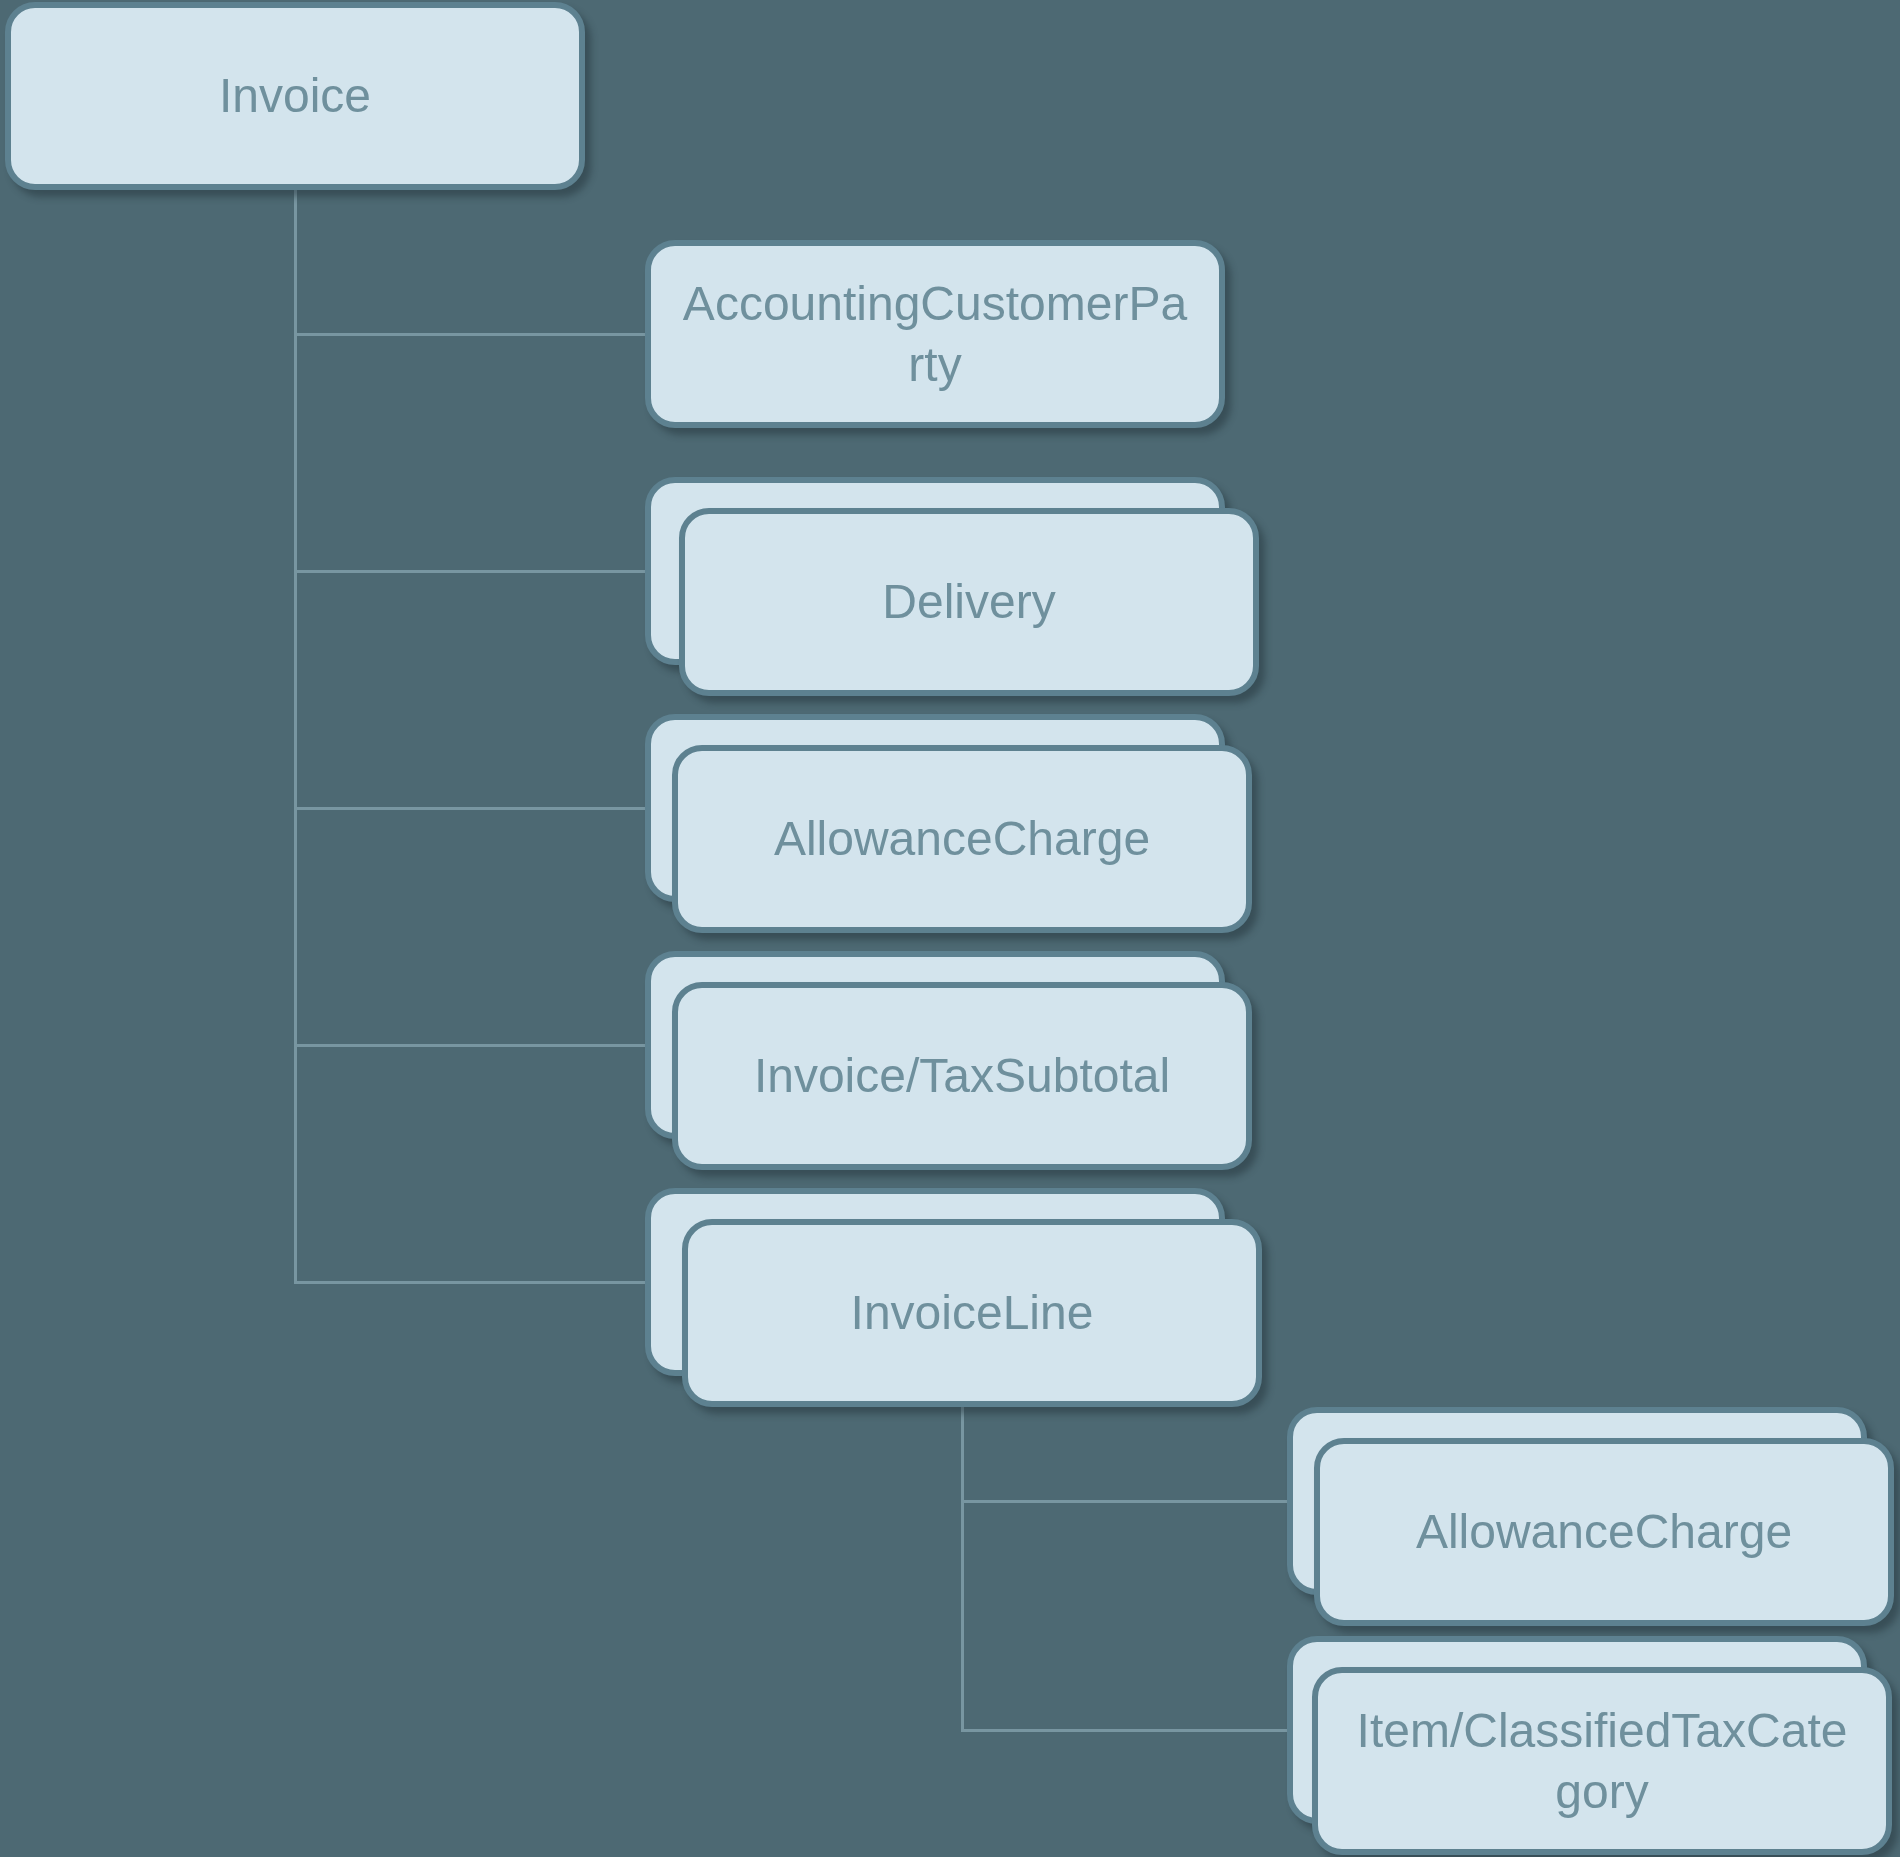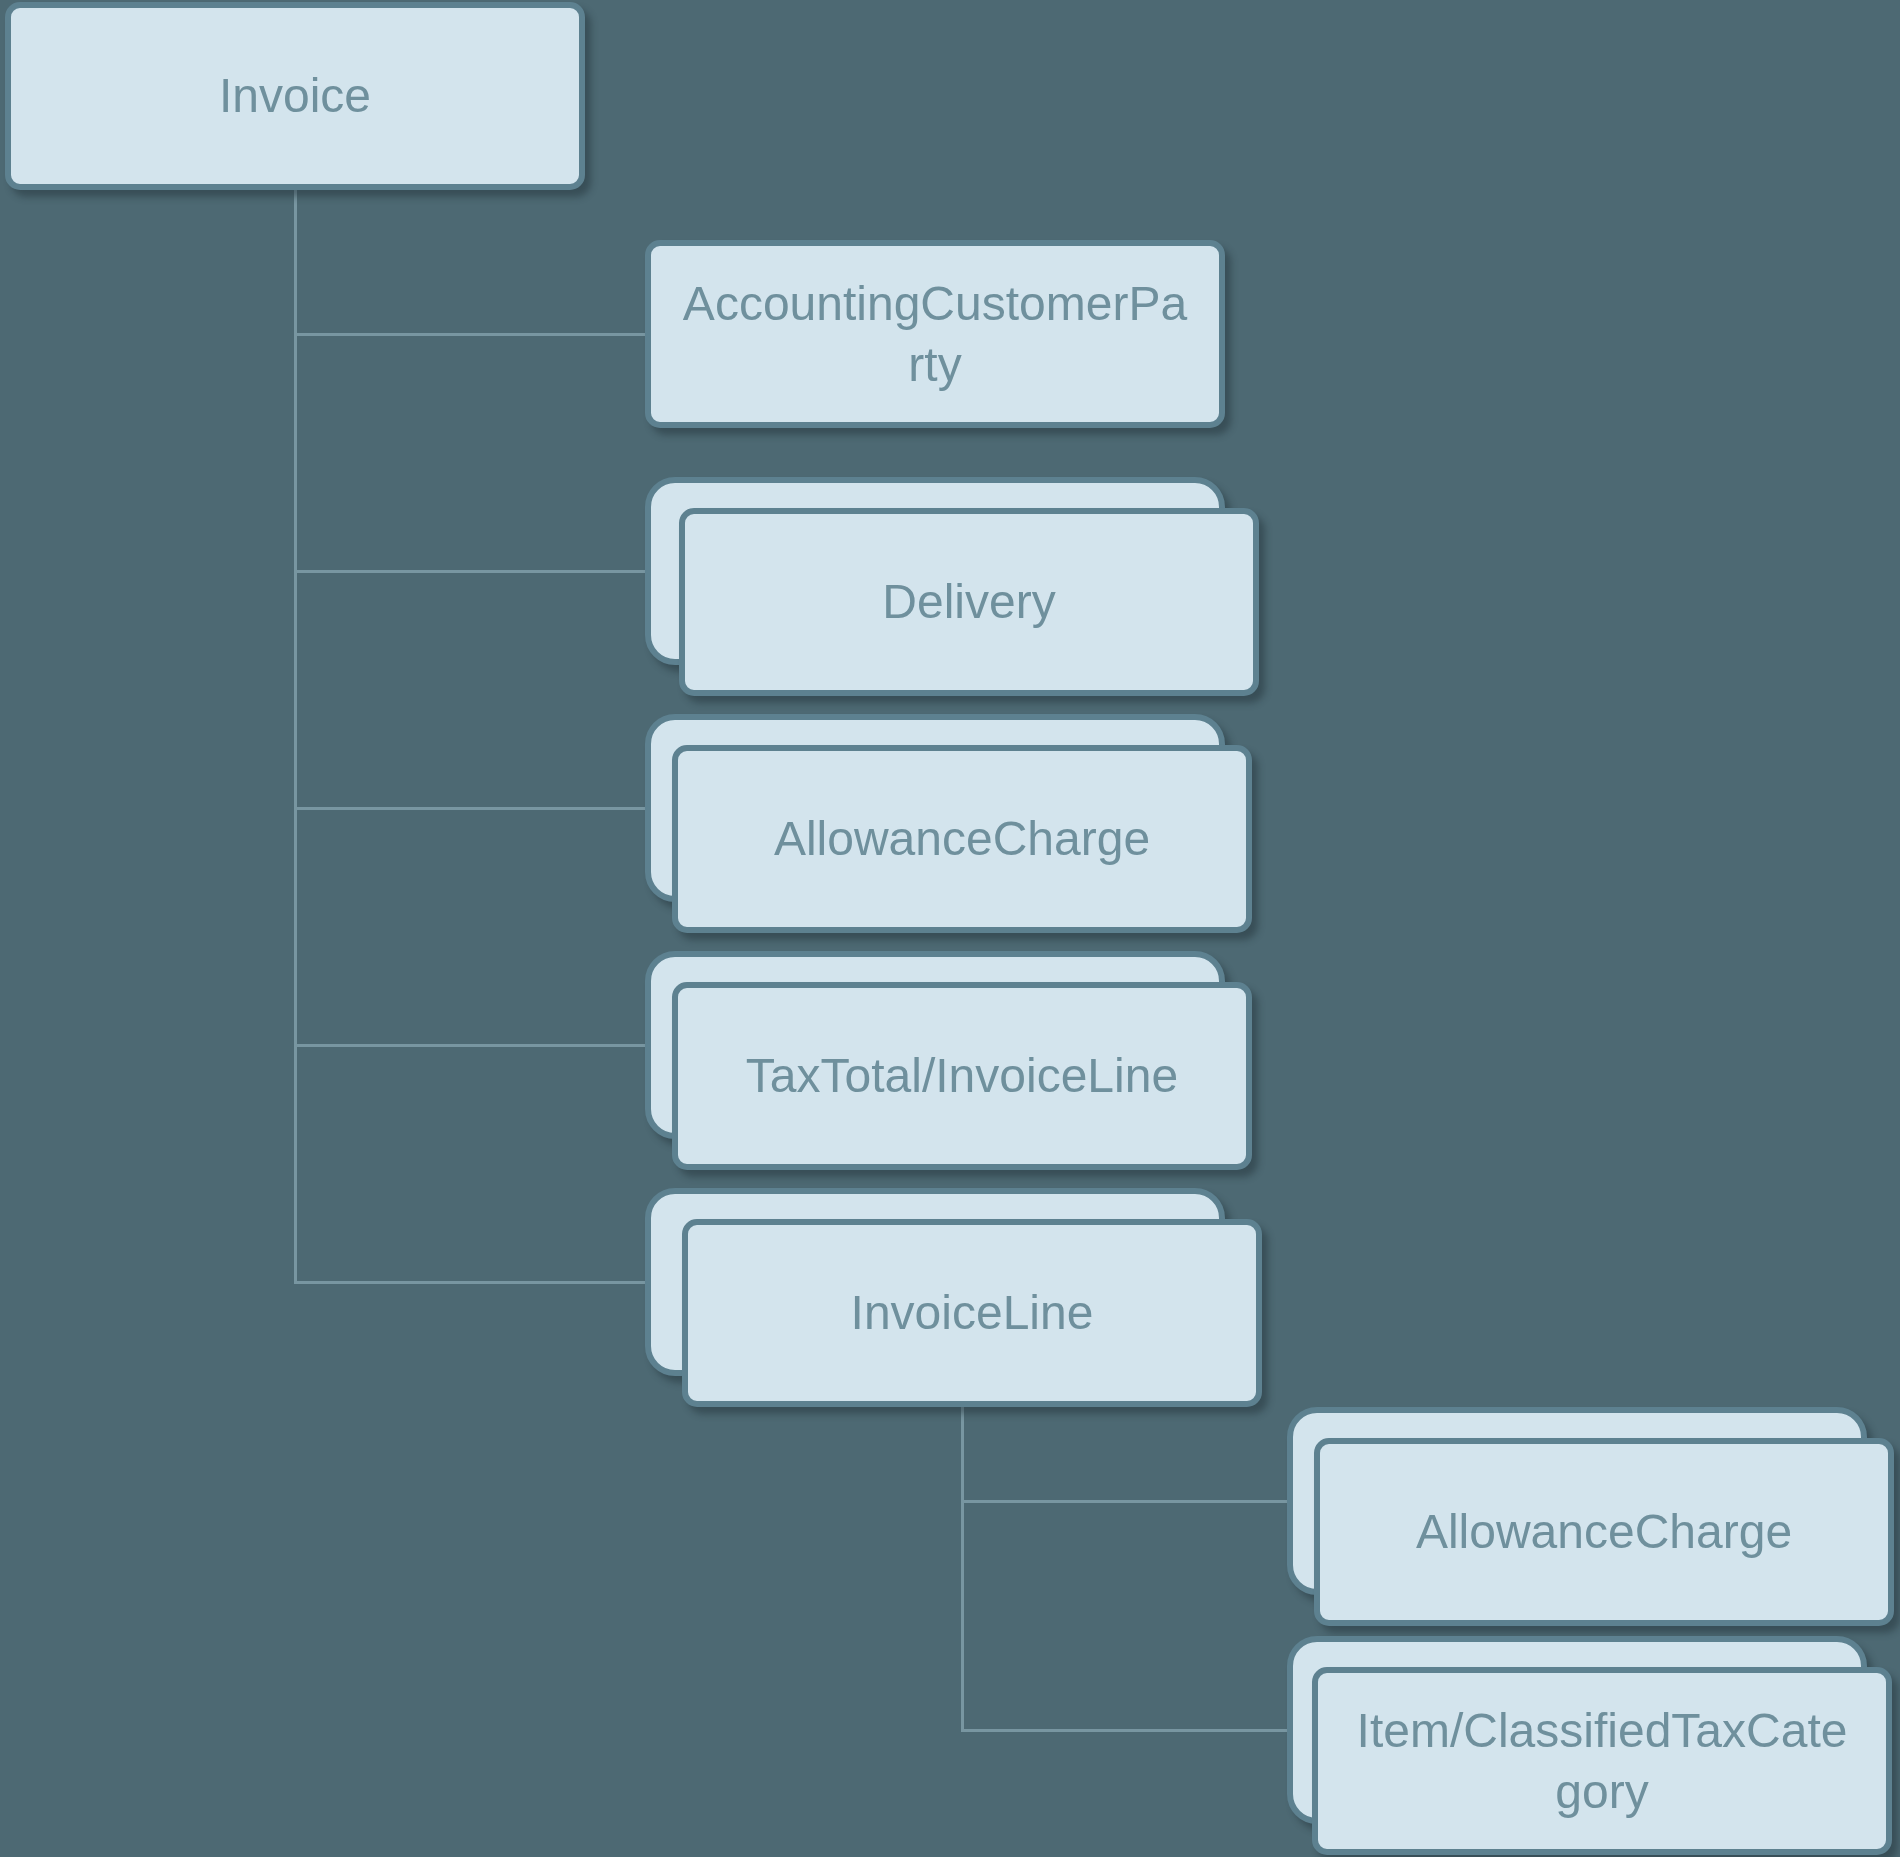--- a/index.html
+++ b/index.html
@@ -30,21 +30,20 @@
     background: #d3e4ed;
     border: 6px solid #5d8190;
     border-radius: 30px;
     box-shadow: 6px 7px 7px rgba(30, 46, 53, 0.45);
   }
   .box.front {
     display: flex;
     align-items: center;
     justify-content: flex-end;
     text-align: center;
-    border-radius: 15px;
   }
   .label {
     display: block;
     width: 100%;
     padding: 0 26px;
     box-sizing: border-box;
     font-size: 48px;
     line-height: 1.28;
     color: #6f909d;
     word-break: break-all;
@@ -84,21 +83,21 @@
       </div>
       <div class="node" style="left: 645px; top: 714px;">
         <div class="box back" style="width: 580px; height: 188px;"></div>
         <div class="box front" style="width: 580px; height: 188px; left: 27px; top: 31px;">
           <span class="label">AllowanceCharge</span>
         </div>
       </div>
       <div class="node" style="left: 645px; top: 951px;">
         <div class="box back" style="width: 580px; height: 188px;"></div>
         <div class="box front" style="width: 580px; height: 188px; left: 27px; top: 31px;">
-          <span class="label">TaxTotal/InvoiceLine</span>
+          <span class="label">Invoice/TaxSubtotal</span>
         </div>
       </div>
       <div class="node" style="left: 645px; top: 1188px;">
         <div class="box back" style="width: 580px; height: 188px;"></div>
         <div class="box front" style="width: 580px; height: 188px; left: 37px; top: 31px;">
           <span class="label">InvoiceLine</span>
         </div>
       </div>
       <div class="node" style="left: 1287px; top: 1407px;">
         <div class="box back" style="width: 580px; height: 188px;"></div>

